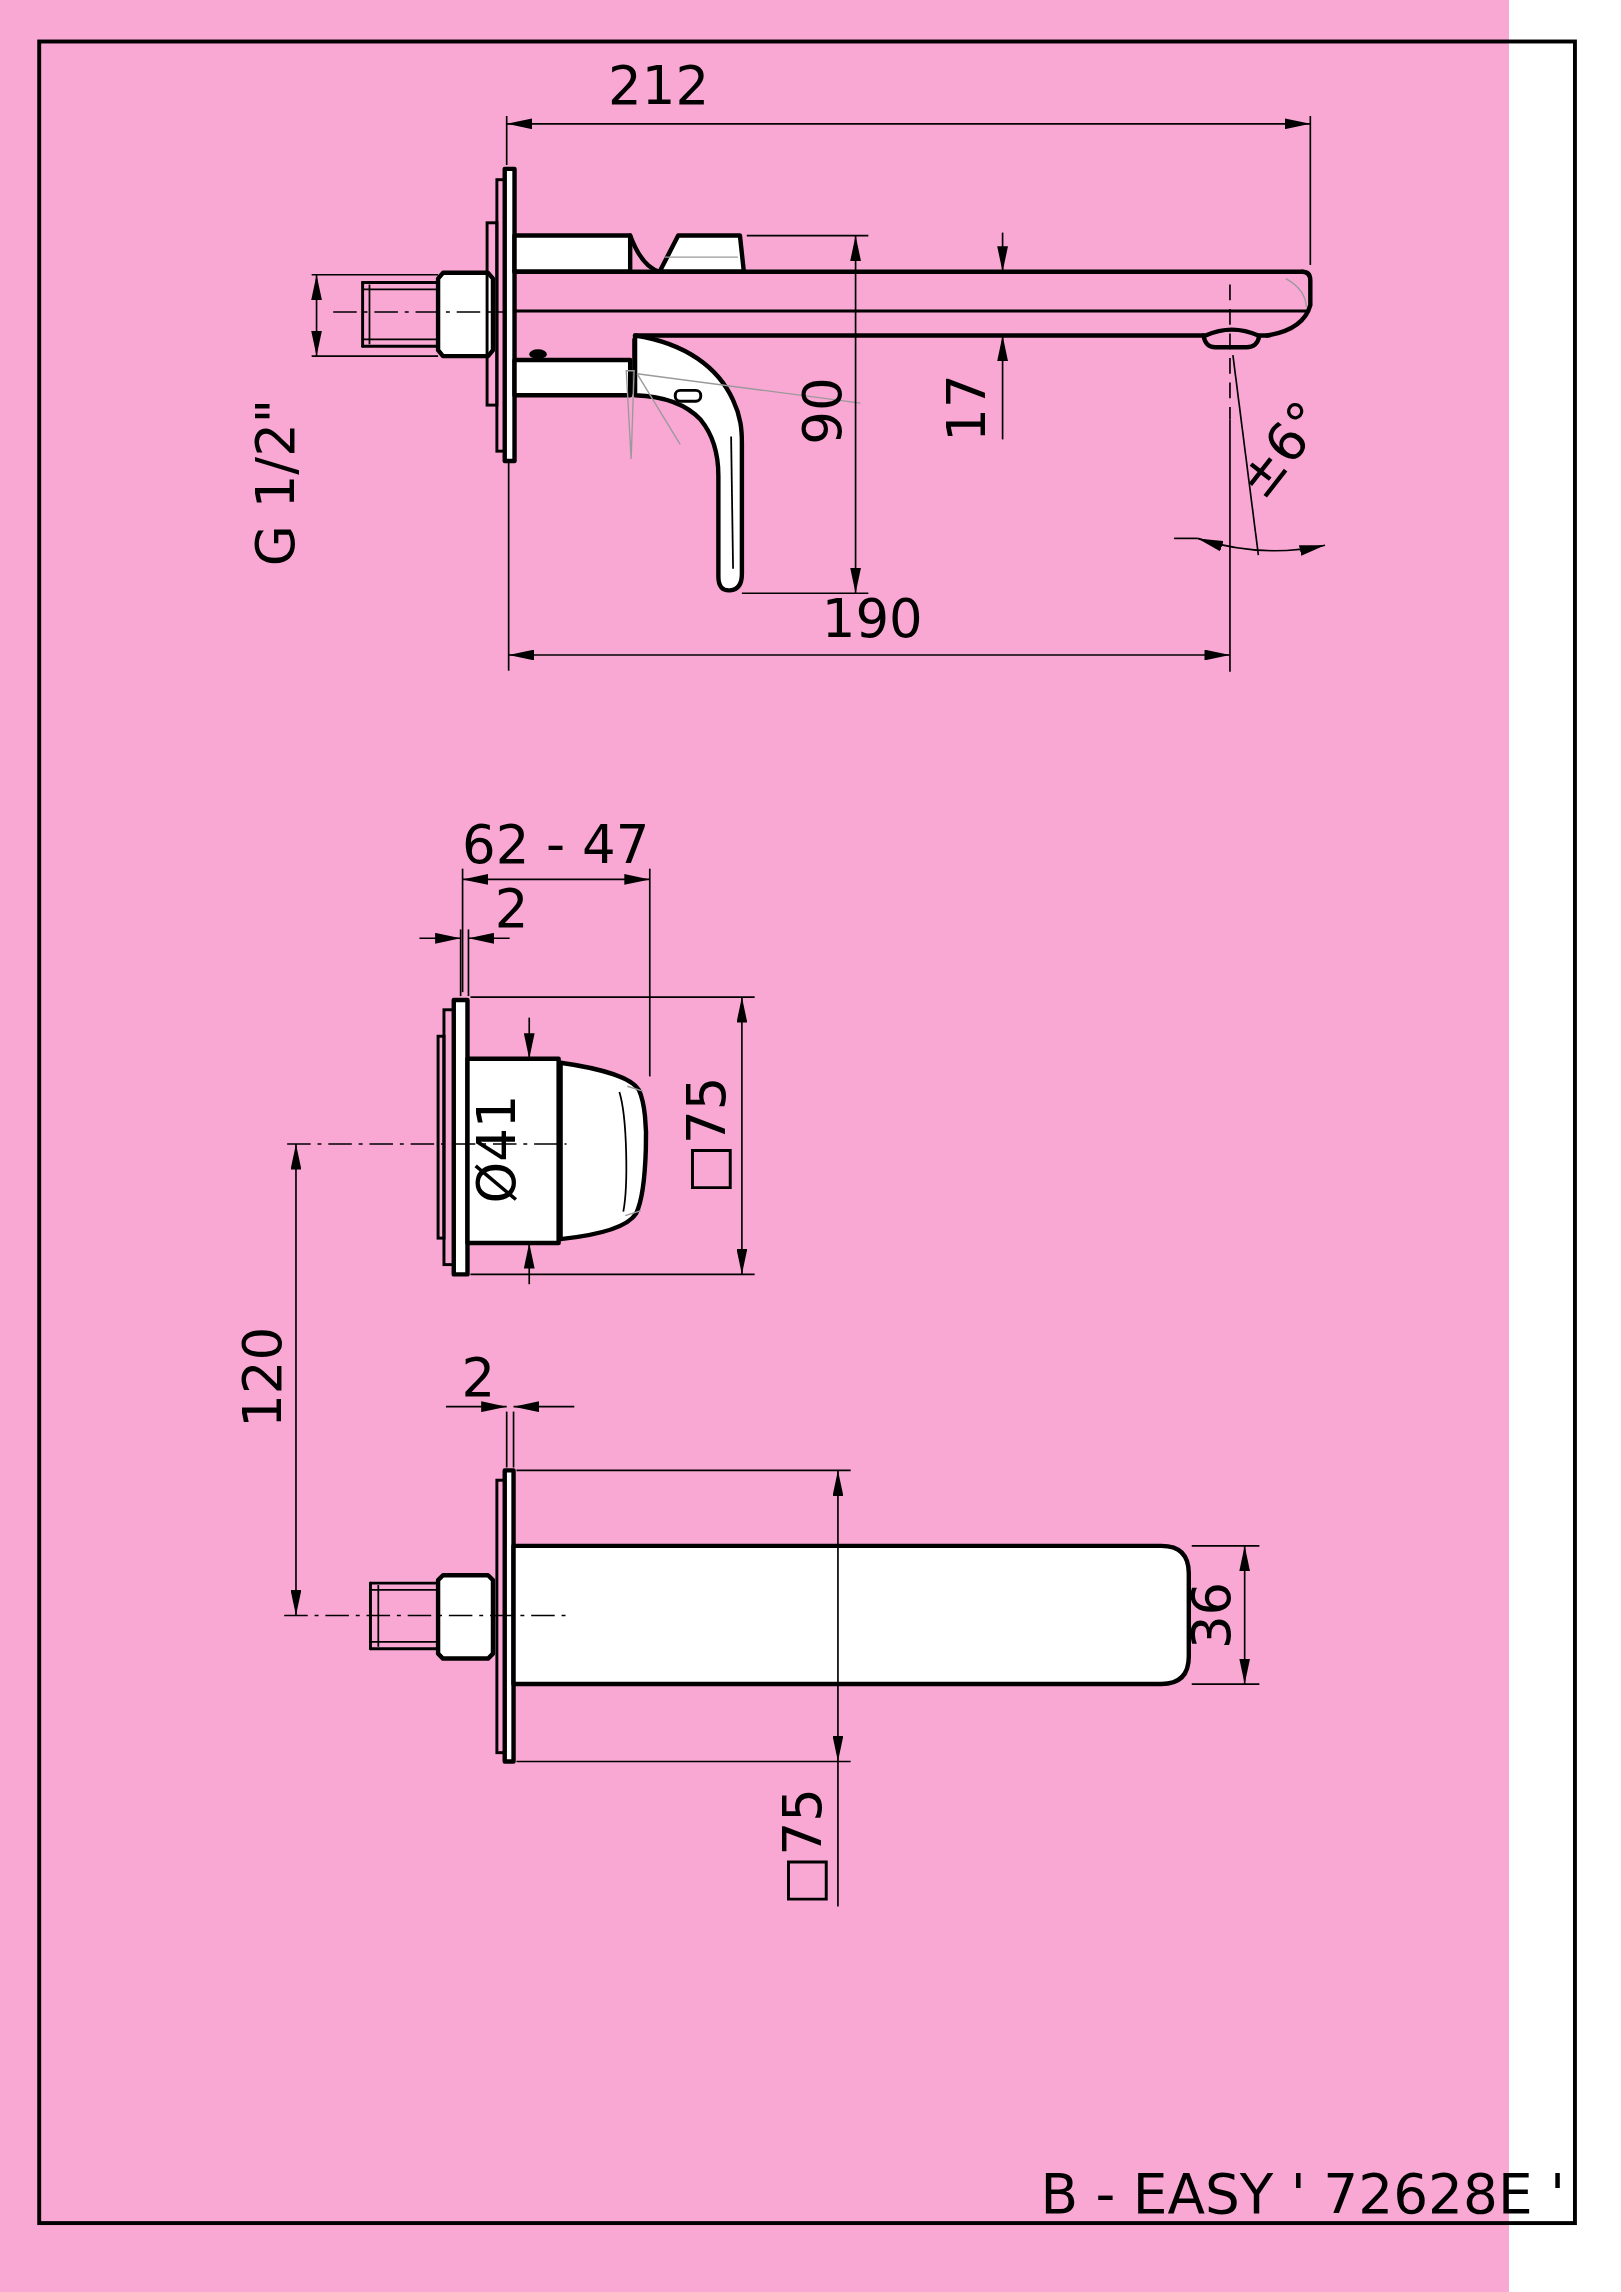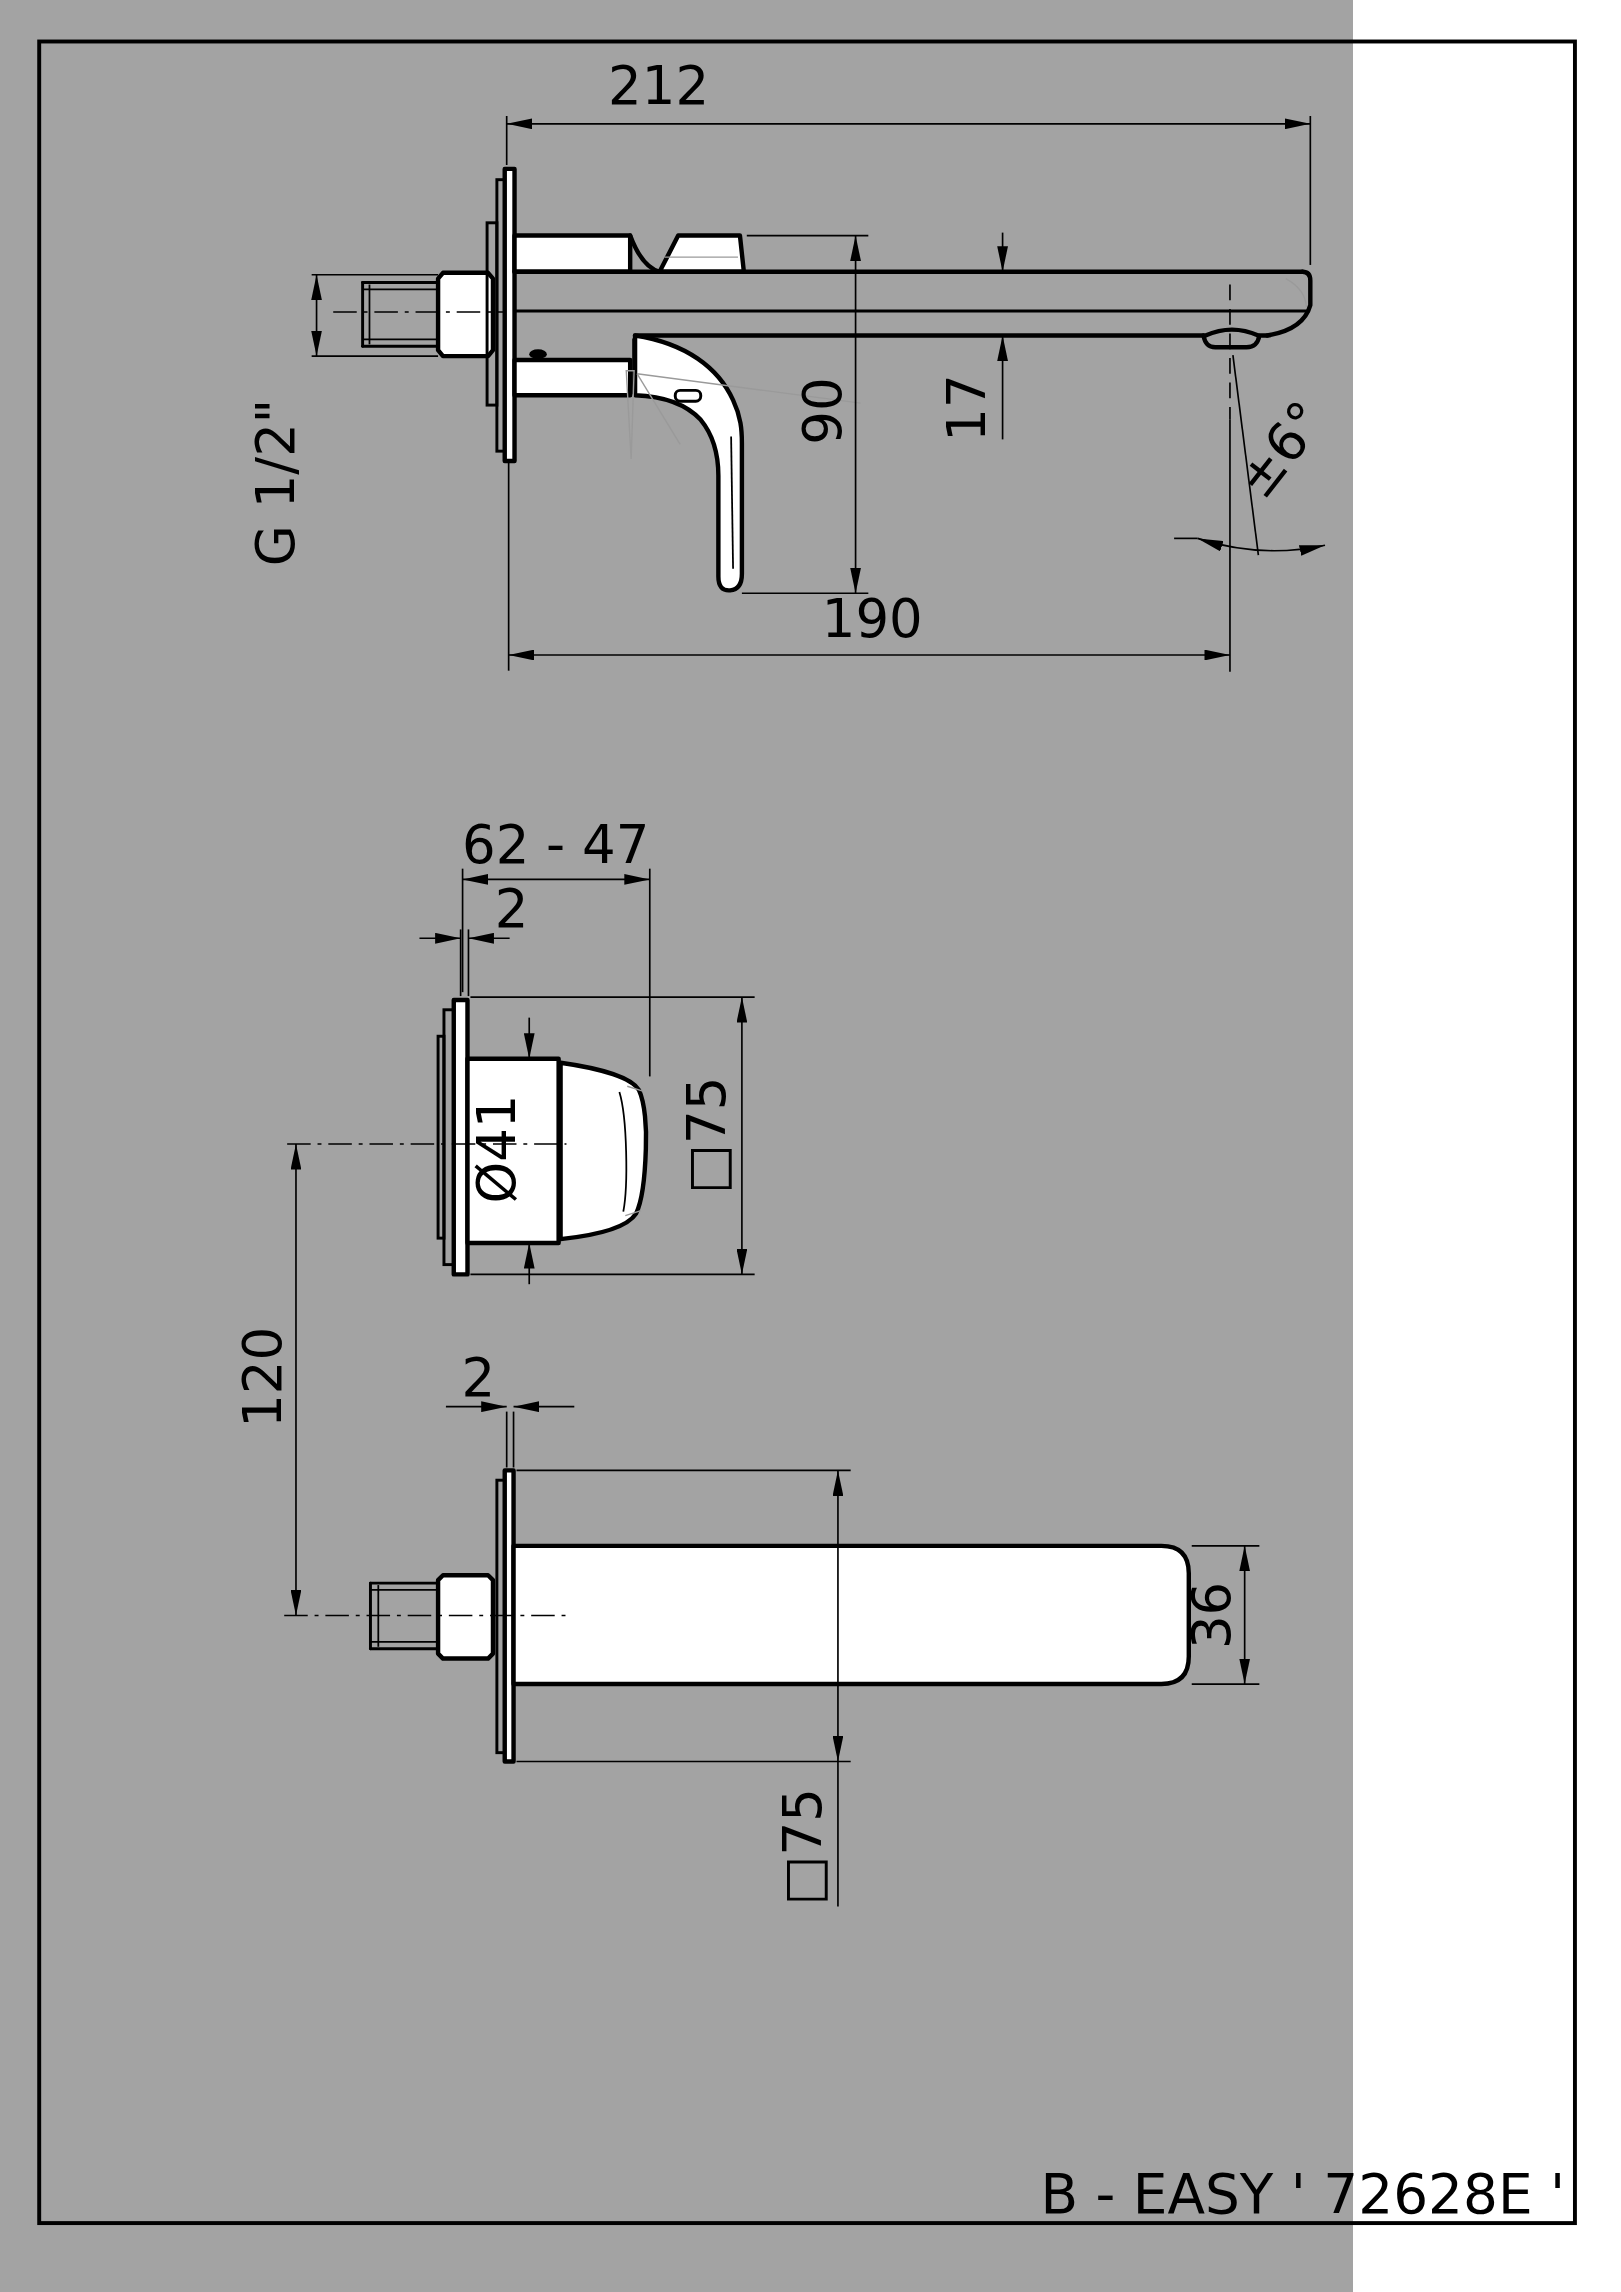--- a/index.html
+++ b/index.html
@@ -1,16 +1,16 @@
 <!DOCTYPE html>
 <html><head>
 <meta charset="utf-8">
 <style>
   html,body{margin:0;padding:0;background:#fff;}
-  .sheet{position:relative;width:1353px;height:2293px;background:#a3a3a3;
+  .sheet{position:relative;width:1509px;height:2293px;background:#f9a8d4;
          font-family:"DejaVu Sans",sans-serif;}
   svg{position:absolute;left:0;top:0;}
   svg text{fill:#000;font-family:"DejaVu Sans",sans-serif;font-size:54px;}
   text.title{font-size:56px;}
   .ol{stroke:#000;stroke-width:4.5;fill:none;stroke-linecap:round;stroke-linejoin:round;}
   .olf{stroke:#000;stroke-width:4.5;fill:#fff;stroke-linejoin:round;}
   .med{stroke:#000;stroke-width:3;fill:none;stroke-linecap:round;}
   .med2{stroke:#000;stroke-width:1.8;fill:none;}
   .dim{stroke:#000;stroke-width:1.7;fill:none;}
   .cl{stroke:#000;stroke-width:1.4;fill:none;stroke-dasharray:24 7 4 7;}

